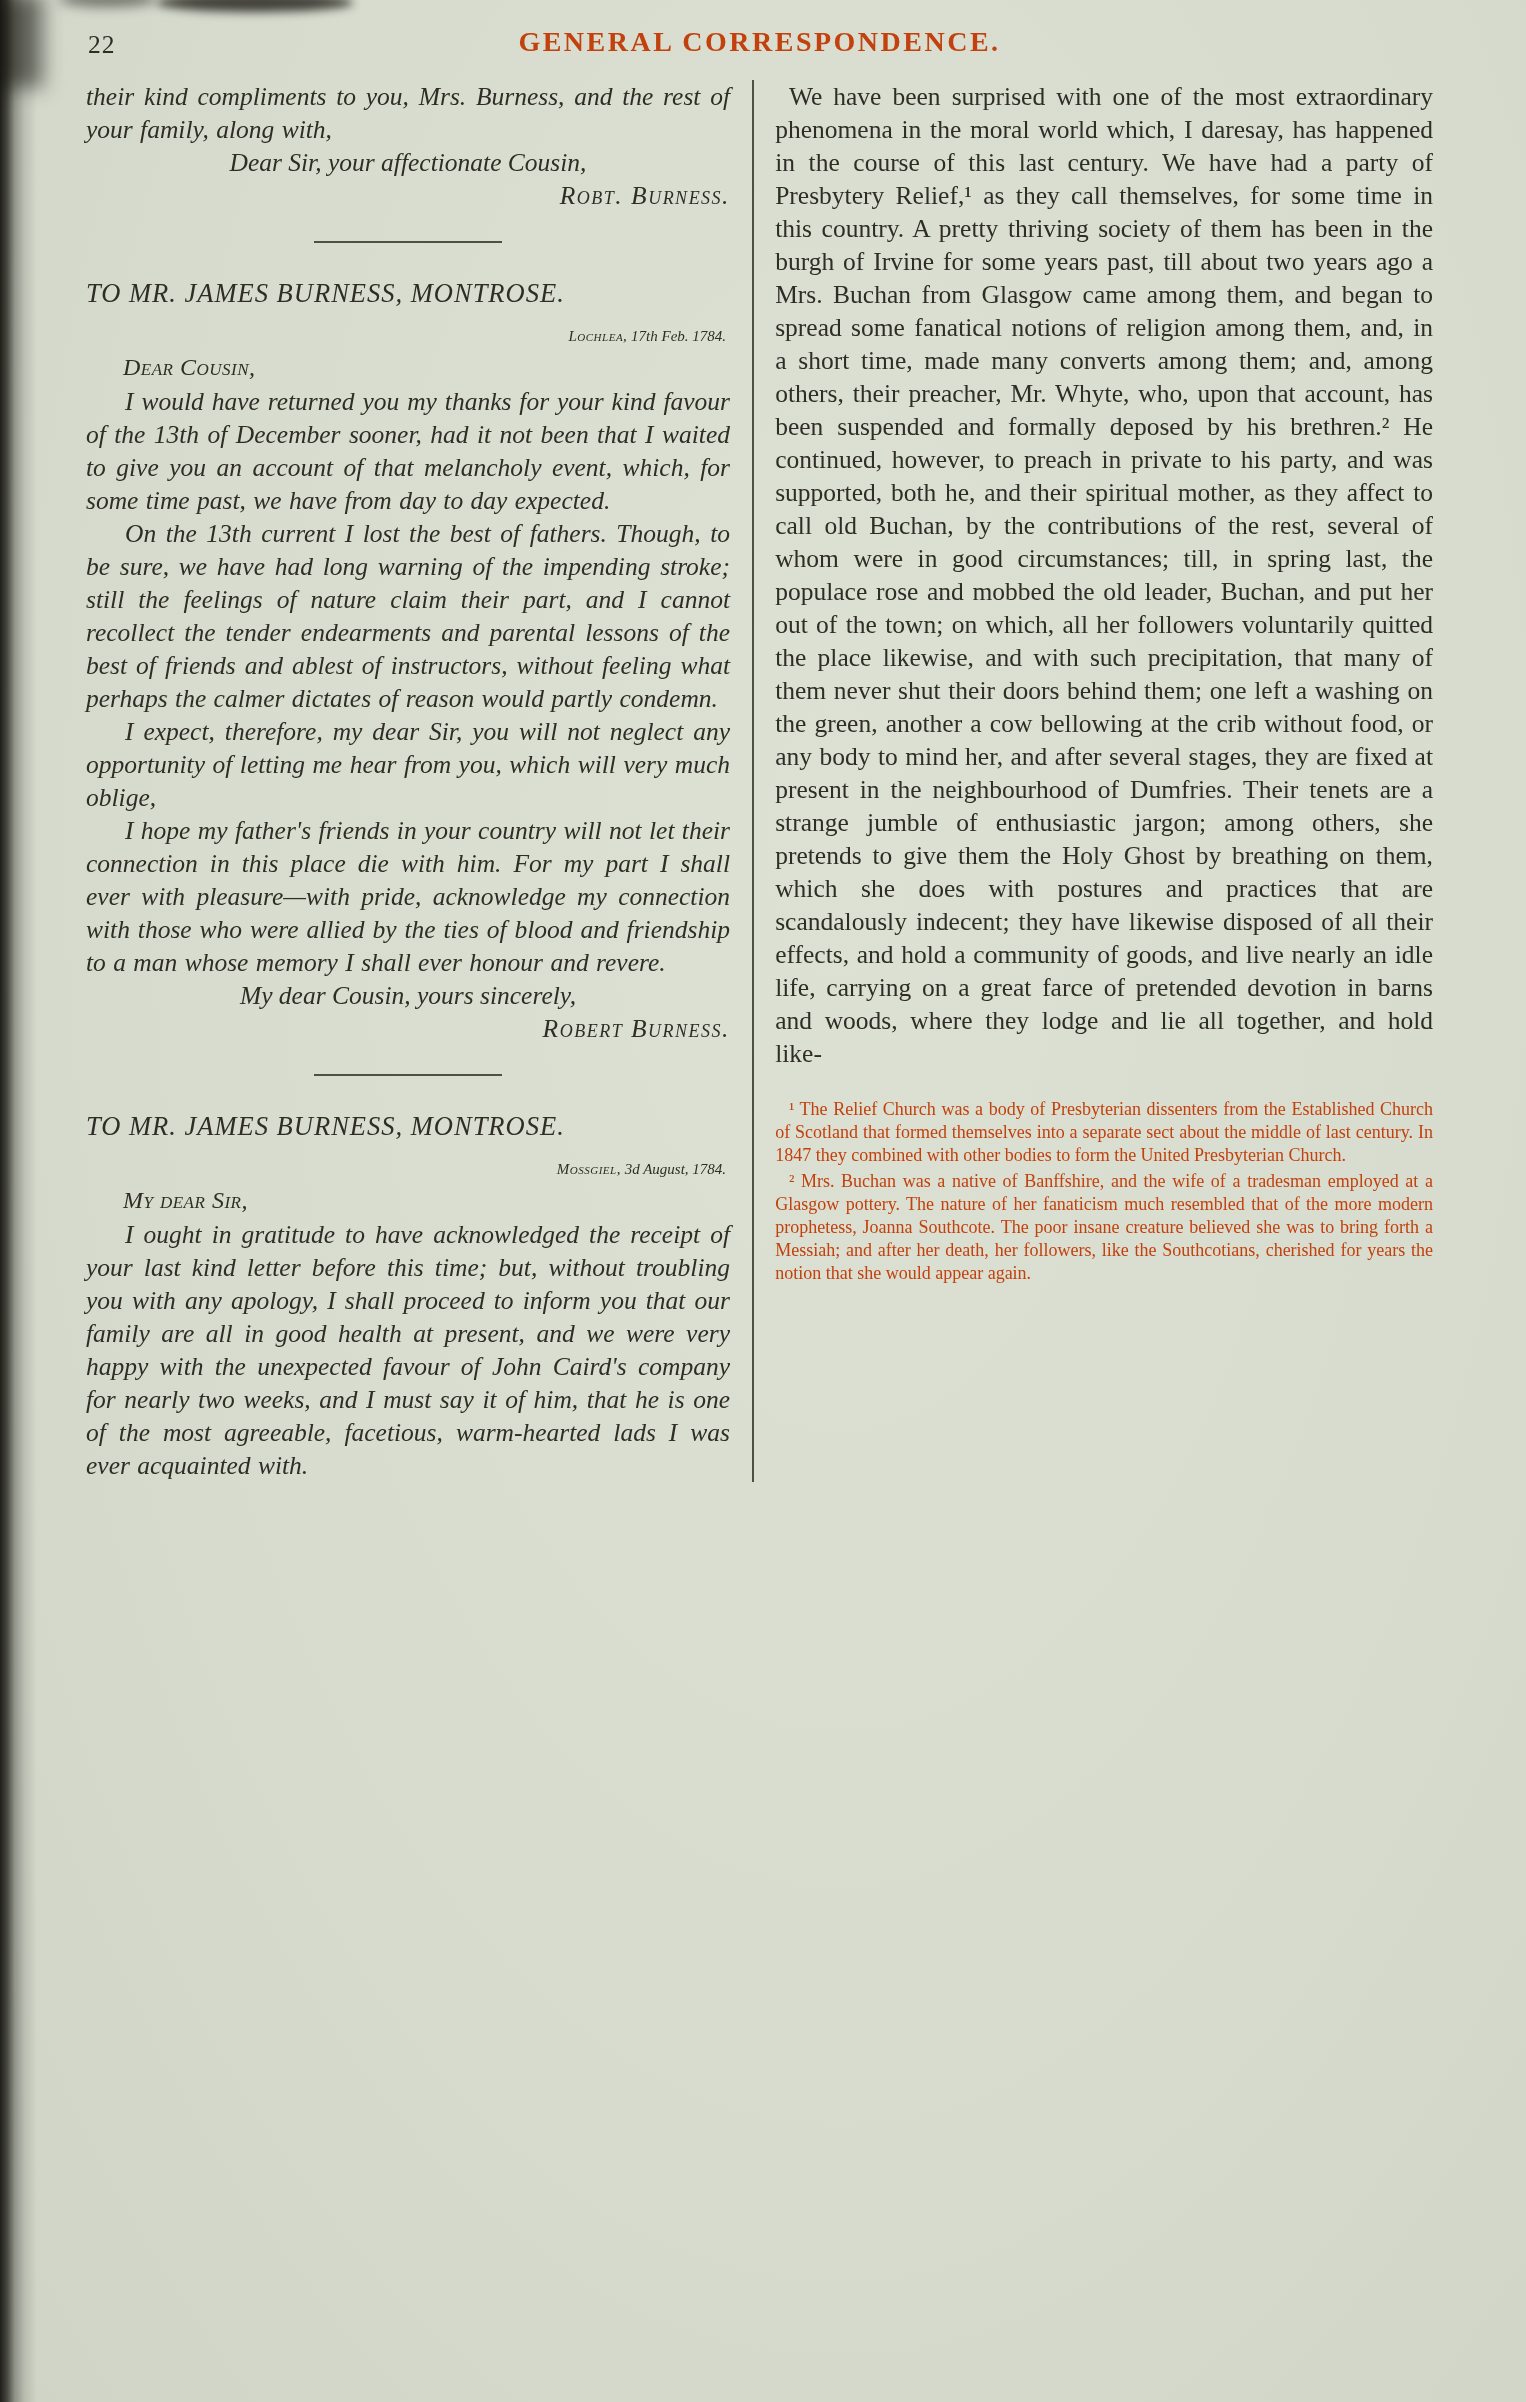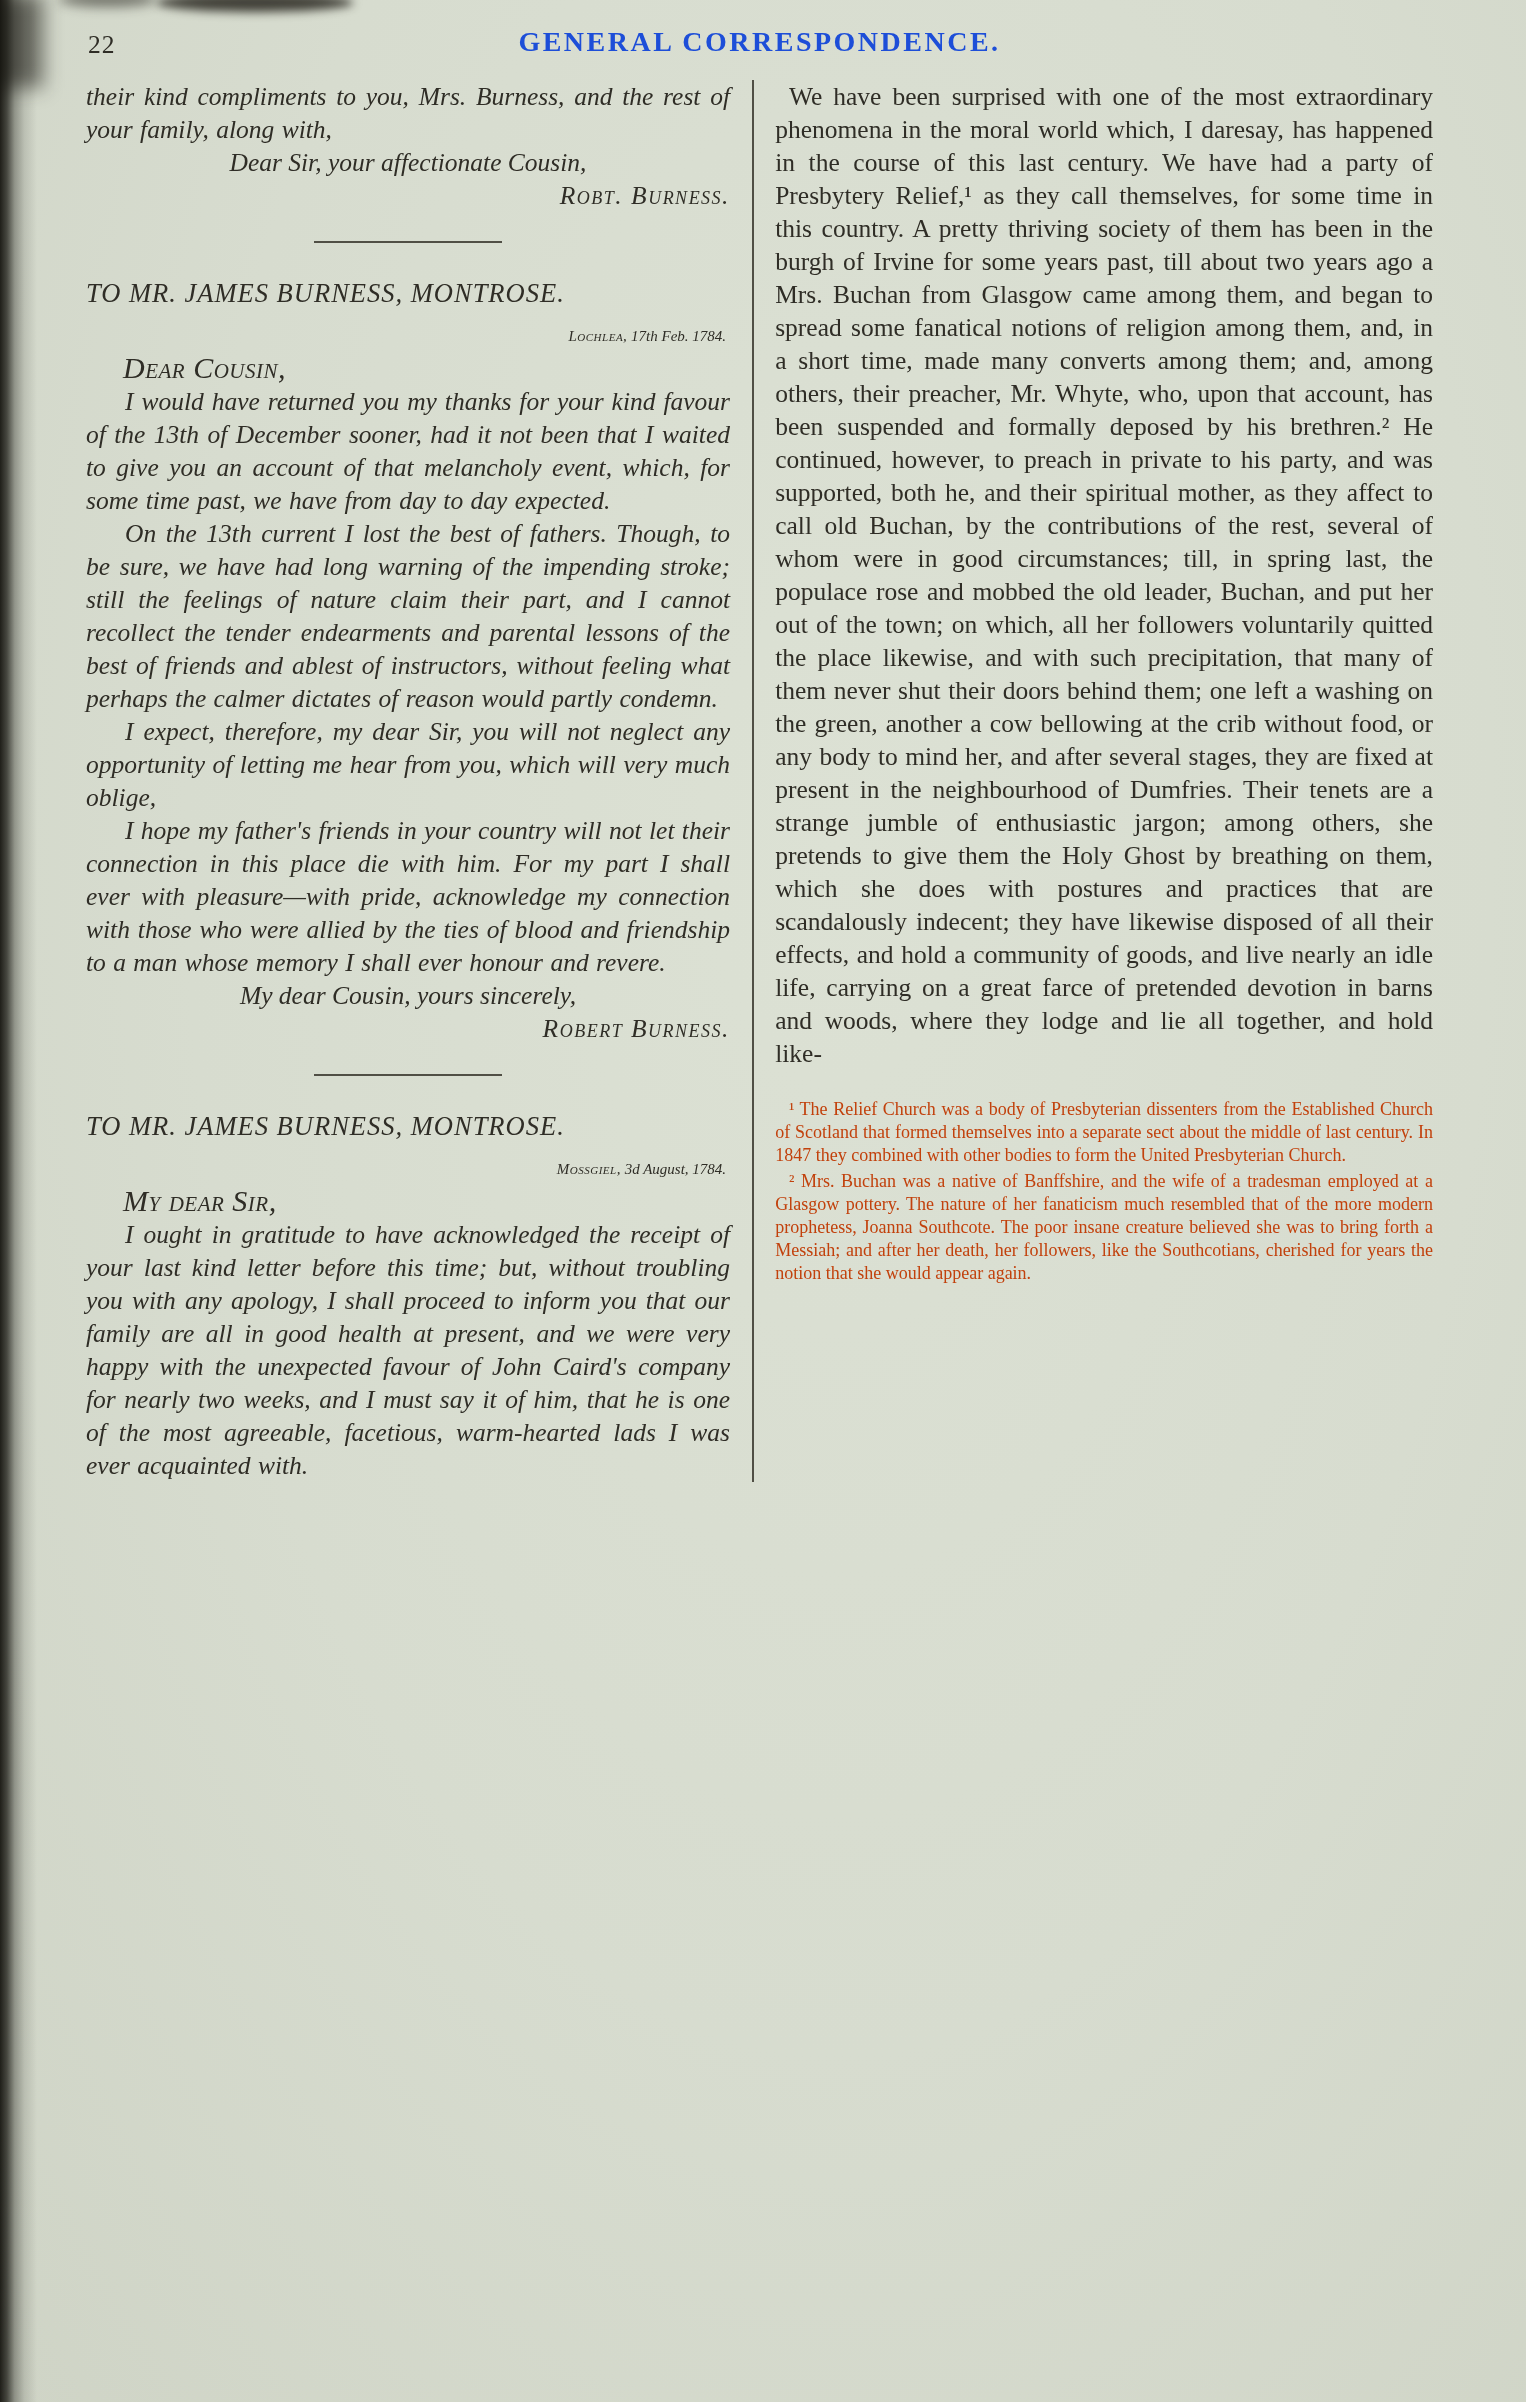--- a/index.html
+++ b/index.html
@@ -25,21 +25,21 @@
   .smudge-a { position: absolute; left: 157px; top: -6.9px; width: 196px; height: 18.6px;
     background: rgba(24,22,16,0.78); border-radius: 50%; filter: blur(4.9px); z-index: 4; }
   .smudge-b { position: absolute; left: 59px; top: -8.8px; width: 98px; height: 15.7px;
     background: rgba(24,22,16,0.5); border-radius: 50%; filter: blur(5.9px); z-index: 4; }
   .smudge-c { position: absolute; left: -7.8px; top: -5.9px; width: 51px; height: 94px;
     background: rgba(20,18,13,0.55); filter: blur(9.8px); z-index: 4; }
 
   
   .header { position: relative; height: 49px; }
   .page-number { position: absolute; left: 2px; top: 4.9px; font-size: 25.5px; letter-spacing: 1px; }
-  .title { margin: 0; text-align: center; font-size: 28px; font-weight: 700; letter-spacing: 2.5px; color: #1d4ed8; }
+  .title { margin: 0; text-align: center; font-size: 28px; font-weight: 700; letter-spacing: 2.5px; color: #c2410c; }
 
   
   .columns { display: flex; align-items: stretch; margin-top: 5.9px; }
   .col-left  { width: 644px; flex: none; font-style: italic; }
   .col-divider { flex: none; width: 2px; background: #504f45; margin: 0 21.6px; }
   .col-right { flex: 1; min-width: 0; }
 
   
   p.body { margin: 0; font-size: 25.5px; line-height: 33px; text-align: justify; text-indent: 39px; word-spacing: 1px; }
   p.body.noindent { text-indent: 0; }
@@ -49,21 +49,21 @@
   p.signature { margin: 0; font-size: 25.5px; line-height: 33px; text-align: right; padding-left: 147px;
     font-variant: small-caps; letter-spacing: 1.5px; }
 
   .rule { width: 188px; height: 2px; background: #504f45; margin: 29px auto 33px; }
 
   h2.letter-heading { margin: 0 0 7.8px; font-size: 26.5px; line-height: 35px; font-weight: 400; letter-spacing: 1px; }
 
   p.dateline { margin: 9.8px 0 0; font-size: 15px; line-height: 31px; text-align: right; padding-right: 3.9px; }
   p.dateline .sc { font-variant: small-caps; letter-spacing: 0.5px; }
 
-  p.salutation { margin: 0 0 2px; font-size: 30px; line-height: 31px; font-variant: small-caps;
+  p.salutation { margin: 0 0 2px; font-size: 24px; line-height: 31px; font-variant: small-caps;
     letter-spacing: 0.5px; text-indent: 37px; }
 
   .footnotes { margin-top: 27.4px; }
   p.footnote { margin: 0 0 2.9px; font-size: 18px; line-height: 23px; text-align: justify;
     text-indent: 13.7px; color: #c2410c; }
 </style>
 </head>
 <body>
 
 <div class="binding-shadow"></div>

